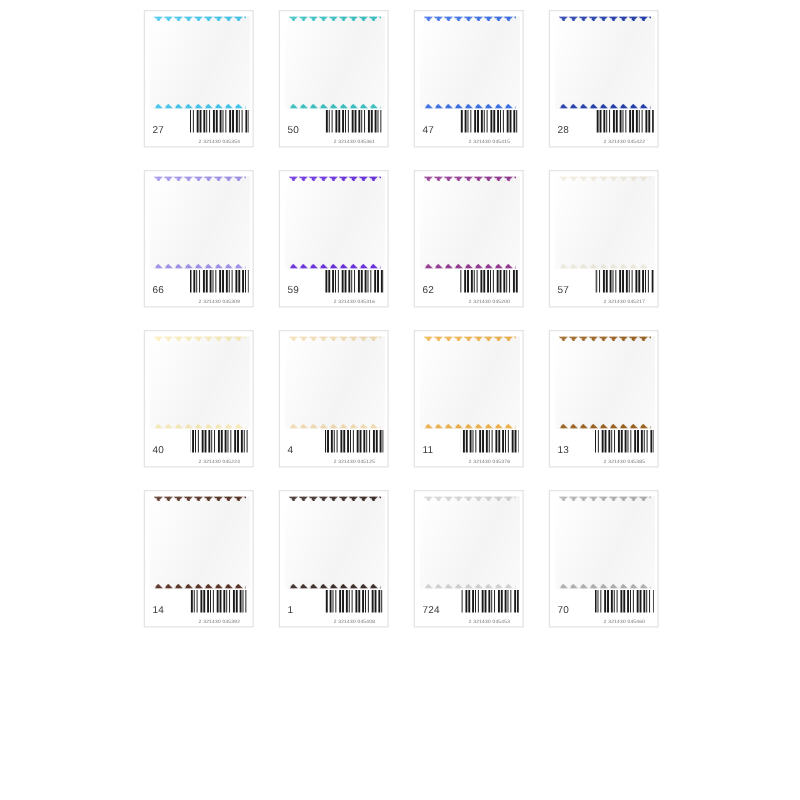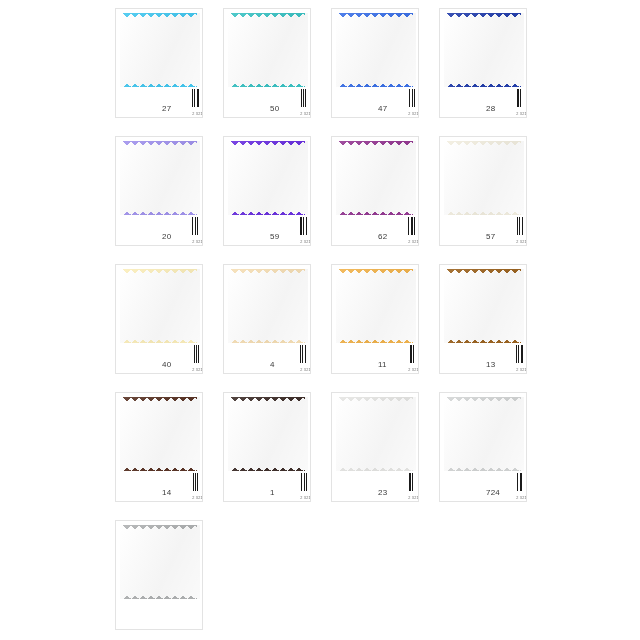--- a/index.html
+++ b/index.html
@@ -82,22 +82,21 @@
     position:absolute; inset:0;
     background:
       linear-gradient(115deg, rgba(255,255,255,.10) 0%, rgba(0,0,0,.045) 60%, rgba(0,0,0,.02) 100%);
     pointer-events:none;
   }
   .footer{
     position:absolute;
     left:0; right:0; bottom:2px;
     height:30px;
     display:flex;
-    align-items:flex-end;
-    margin-left:40px;
+    align-items:center;
   }
   .code{
     width:30px;
     padding-left:6px;
     font-size:8px;
     color:#3a3a3a;
     line-height:12px;
     padding-top:8px;
     letter-spacing:.2px;
   }
@@ -208,21 +207,21 @@
       <div class="card">
         <div class="swatch-wrap" style="--c: #a294ed;">
           <div class="body" style="background: rgb(162, 148, 237);"></div>
           <div class="zig zig-top" style="background: rgb(162, 148, 237);"></div>
           <div class="zig zig-bot" style="background: rgb(162, 148, 237);"></div>
           <div class="zig zig-left" style="background: rgb(162, 148, 237);"></div>
           <div class="zig zig-right" style="background: rgb(162, 148, 237);"></div>
           <div class="tex"></div>
         </div>
         <div class="footer">
-          <div class="code">20</div>
+          <div class="code">66</div>
           <div class="barcode-box">
             <div class="bars" style="background-position-x: 18px;"></div>
             <div class="barnum">2 321430 045309</div>
           </div>
         </div>
       </div>
       <div class="card">
         <div class="swatch-wrap" style="--c: #6c33e0;">
           <div class="body" style="background: rgb(108, 51, 224);"></div>
           <div class="zig zig-top" style="background: rgb(108, 51, 224);"></div>
@@ -369,37 +368,20 @@
         </div>
         <div class="footer">
           <div class="code">1</div>
           <div class="barcode-box">
             <div class="bars" style="background-position-x: 45px;"></div>
             <div class="barnum">2 321430 045408</div>
           </div>
         </div>
       </div>
       <div class="card">
-        <div class="swatch-wrap" style="--c: #e6e6e4;">
-          <div class="body" style="background: rgb(230, 230, 228);"></div>
-          <div class="zig zig-top" style="background: rgb(230, 230, 228);"></div>
-          <div class="zig zig-bot" style="background: rgb(230, 230, 228);"></div>
-          <div class="zig zig-left" style="background: rgb(230, 230, 228);"></div>
-          <div class="zig zig-right" style="background: rgb(230, 230, 228);"></div>
-          <div class="tex"></div>
-        </div>
-        <div class="footer">
-          <div class="code">23</div>
-          <div class="barcode-box">
-            <div class="bars" style="background-position-x: 48px;"></div>
-            <div class="barnum">2 321430 045446</div>
-          </div>
-        </div>
-      </div>
-      <div class="card">
         <div class="swatch-wrap" style="--c: #d4d6d6;">
           <div class="body" style="background: rgb(212, 214, 214);"></div>
           <div class="zig zig-top" style="background: rgb(212, 214, 214);"></div>
           <div class="zig zig-bot" style="background: rgb(212, 214, 214);"></div>
           <div class="zig zig-left" style="background: rgb(212, 214, 214);"></div>
           <div class="zig zig-right" style="background: rgb(212, 214, 214);"></div>
           <div class="tex"></div>
         </div>
         <div class="footer">
           <div class="code">724</div>
@@ -411,15 +393,22 @@
       </div>
       <div class="card">
         <div class="swatch-wrap" style="--c: #b0b2b3;">
           <div class="body" style="background: rgb(176, 178, 179);"></div>
           <div class="zig zig-top" style="background: rgb(176, 178, 179);"></div>
           <div class="zig zig-bot" style="background: rgb(176, 178, 179);"></div>
           <div class="zig zig-left" style="background: rgb(176, 178, 179);"></div>
           <div class="zig zig-right" style="background: rgb(176, 178, 179);"></div>
           <div class="tex"></div>
         </div>
+        <div class="footer">
+          <div class="code">70</div>
+          <div class="barcode-box">
+            <div class="bars" style="background-position-x: 54px;"></div>
+            <div class="barnum">2 321430 045460</div>
+          </div>
+        </div>
       </div>
     </div>
 </div>
 
 </body></html>

